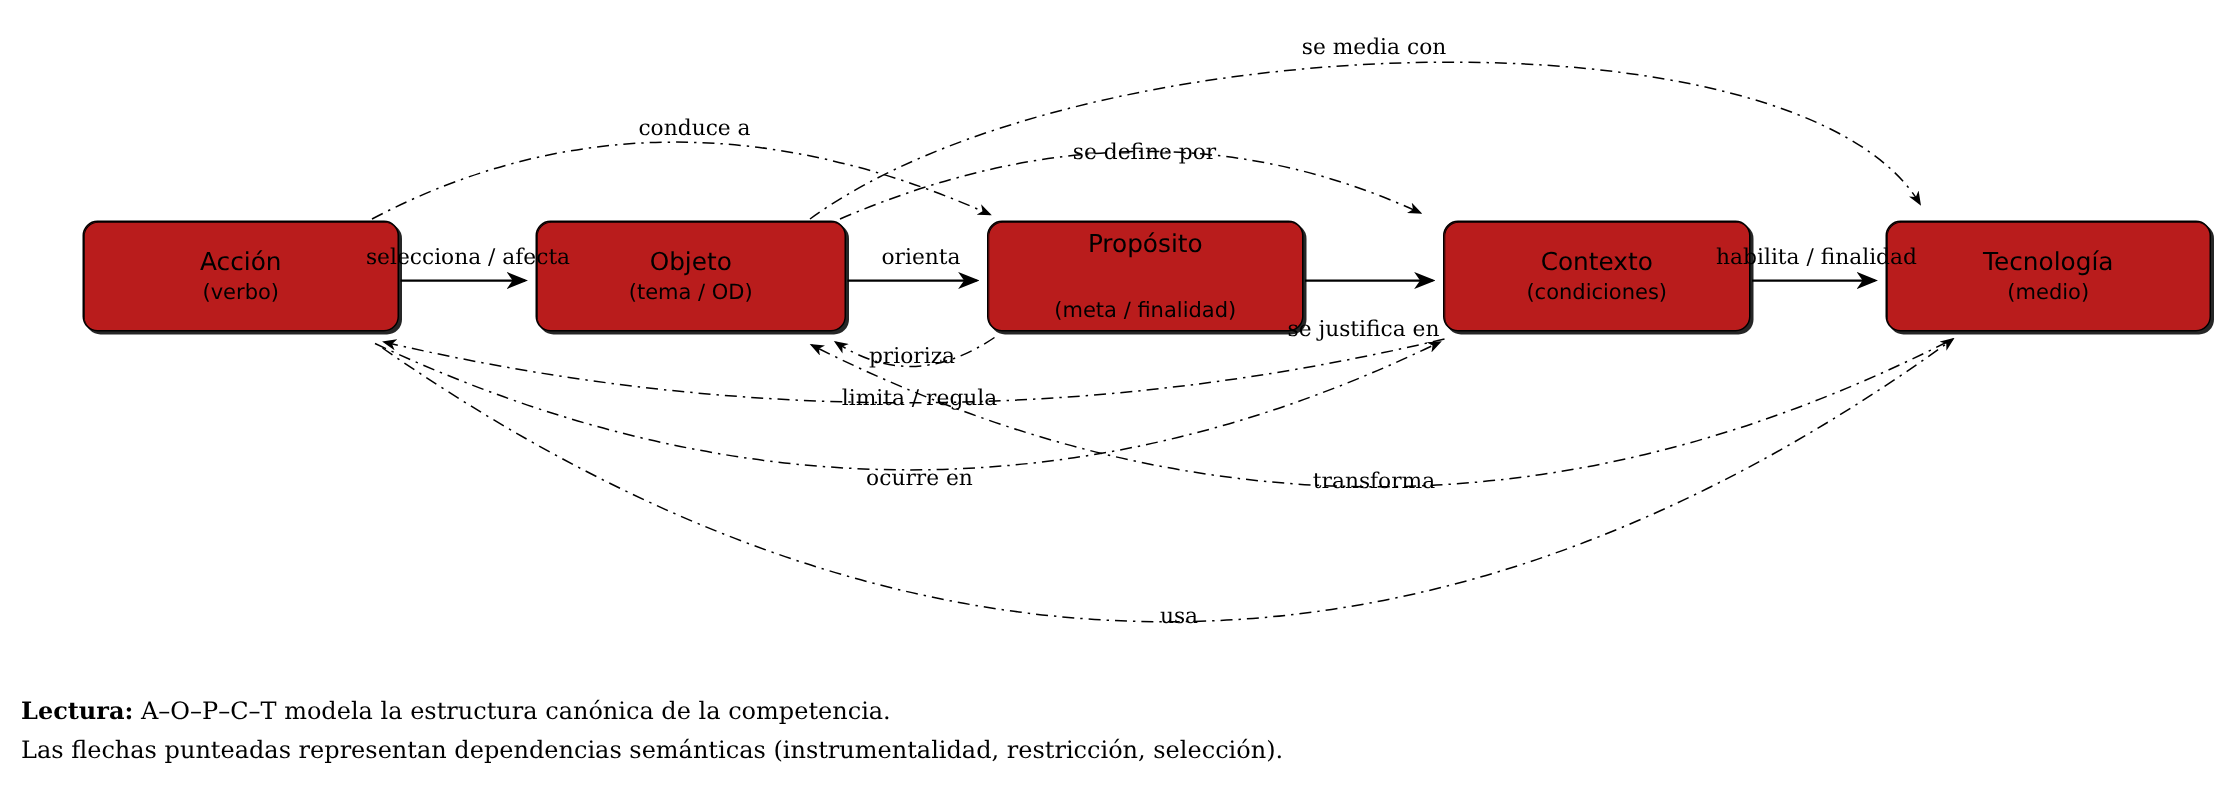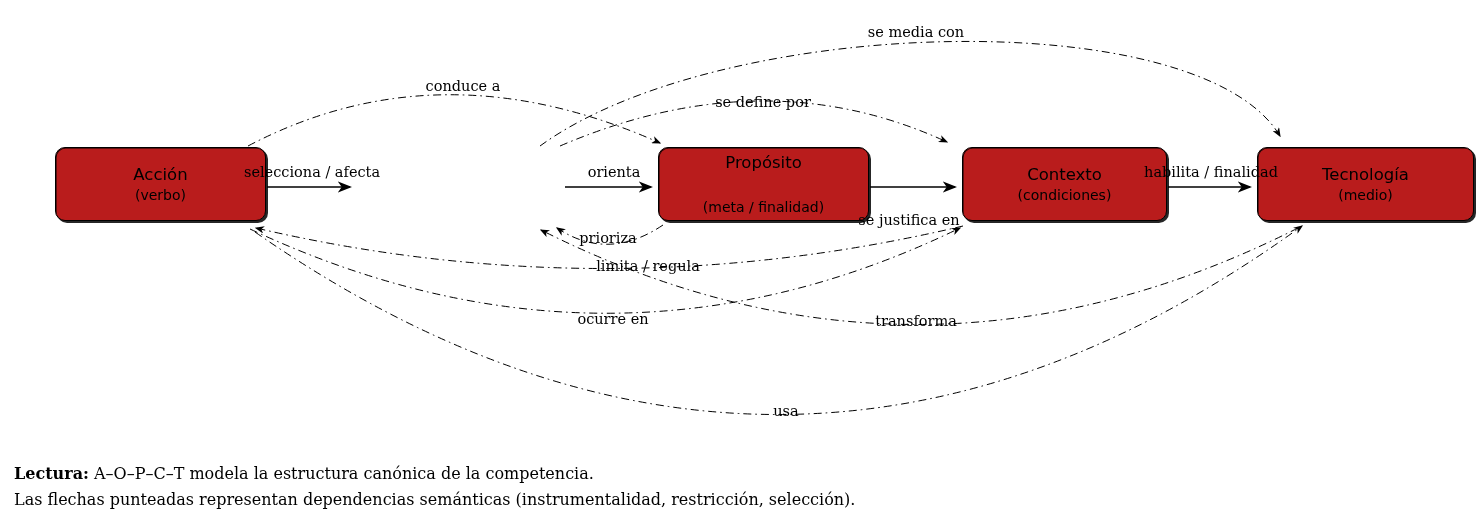--- a/index.html
+++ b/index.html
@@ -58,20 +58,24 @@
       <path d="M250,229 Q610,398 960,228" marker-end="url(#arrow)"></path>
       <path d="M1298,228 Q918,420 541,230" marker-end="url(#arrow)"></path>
       <path d="M255,232 Q785,600 1302,226" marker-end="url(#arrow)"></path>
     </g>
   </svg>
 
   <div class="node" style="left:55px;top:147px;width:209px;">
     <div class="title">Acción</div>
     <div class="subtitle">(verbo)</div>
   </div>
+  <div class="node" style="left:357px;top:147px;width:205px;">
+    <div class="title">Objeto</div>
+    <div class="subtitle">(tema / OD)</div>
+  </div>
   <div class="node" style="left:658px;top:147px;width:209px;gap:24px;">
     <div class="title">Propósito</div>
     <div class="subtitle">(meta / finalidad)</div>
   </div>
   <div class="node" style="left:962px;top:147px;width:203px;">
     <div class="title">Contexto</div>
     <div class="subtitle">(condiciones)</div>
   </div>
   <div class="node" style="left:1257px;top:147px;width:215px;">
     <div class="title">Tecnología</div>
@@ -80,21 +84,21 @@
 
   <div class="edge-label" style="left:312px;top:172px;">selecciona / afecta</div>
   <div class="edge-label" style="left:614px;top:172px;">orienta</div>
   <div class="edge-label" style="left:909px;top:172px;margin-top:48px;">se justifica en</div>
   <div class="edge-label" style="left:1211px;top:172px;">habilita / finalidad</div>
 
   <div class="edge-label" style="left:463px;top:86px;">conduce a</div>
   <div class="edge-label" style="left:763px;top:102px;">se define por</div>
   <div class="edge-label" style="left:916px;top:32px;">se media con</div>
   <div class="edge-label" style="left:608px;top:238px;">prioriza</div>
-  <div class="edge-label" style="left:613px;top:266px;margin-left:35px;">limita / regula</div>
+  <div class="edge-label" style="left:613px;top:266px;">limita / regula</div>
   <div class="edge-label" style="left:613px;top:319px;">ocurre en</div>
   <div class="edge-label" style="left:916px;top:321px;">transforma</div>
   <div class="edge-label" style="left:786px;top:411px;">usa</div>
 
   <div class="caption">
     <div><b>Lectura:</b><span> A–O–P–C–T modela la estructura canónica de la competencia.</span></div>
     <div>Las flechas punteadas representan dependencias semánticas (instrumentalidad, restricción, selección).</div>
   </div>
 
 </div>

